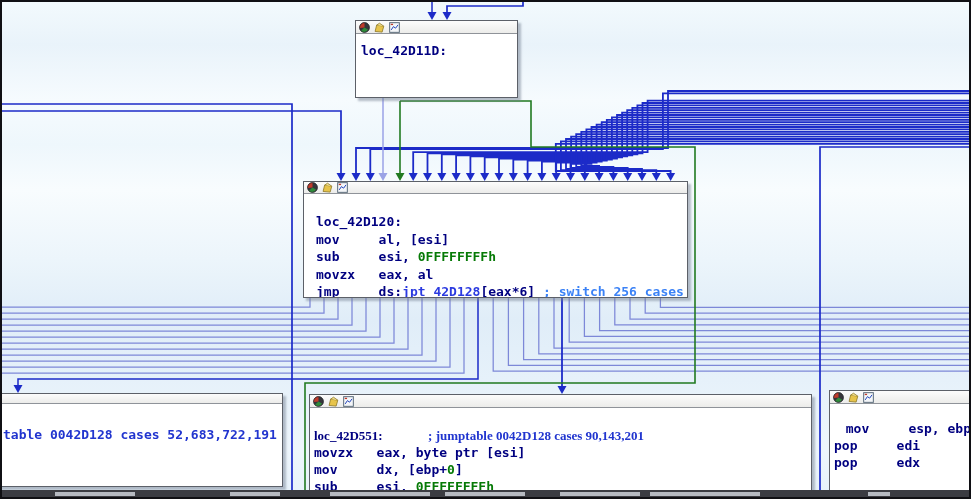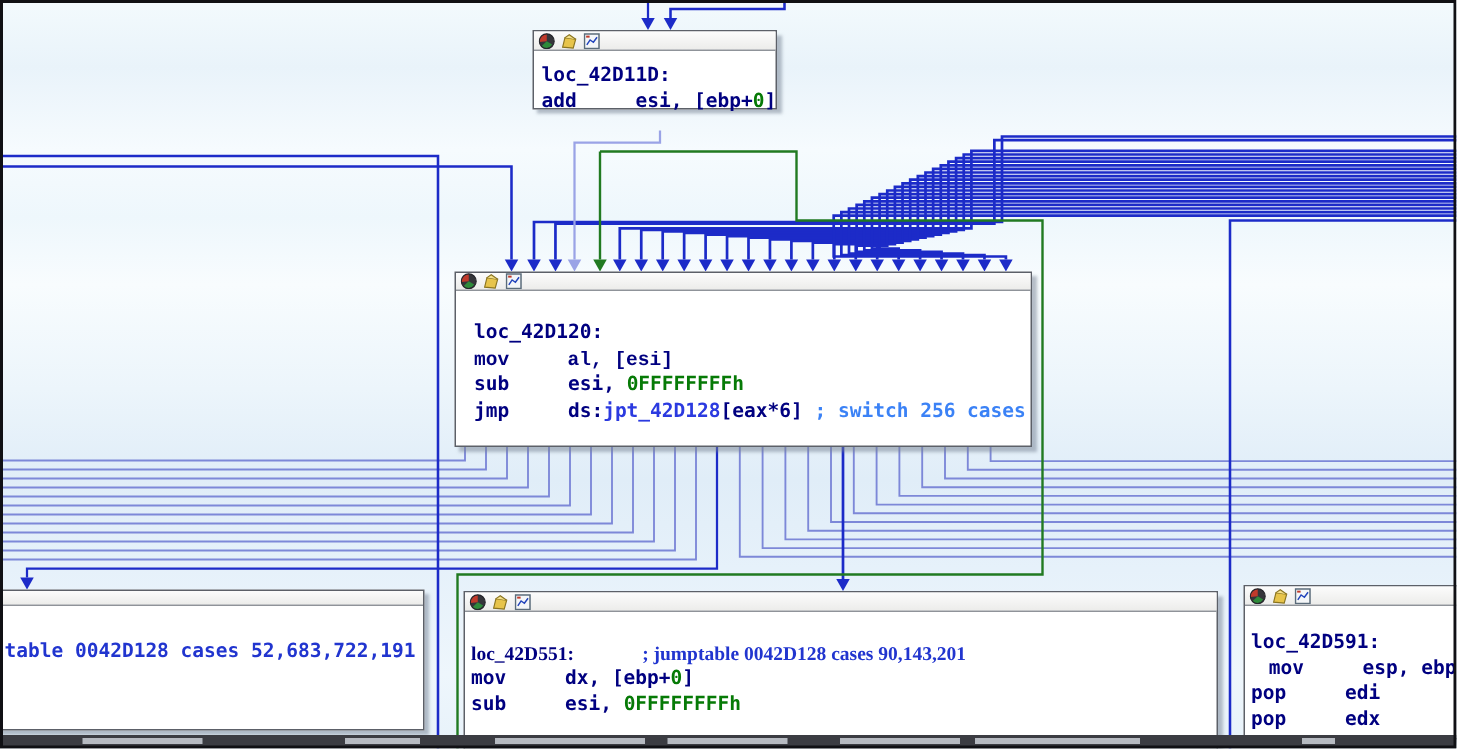--- a/index.html
+++ b/index.html
@@ -121,41 +121,40 @@
     <polygon points="378.5,173 387.5,173 383,181" fill="#9aa3e6"></polygon>
     <path d="M400,101 H531 V147 H695 V383 H305 V499" stroke="#217a21" stroke-width="1.6" fill="none"></path>
     <path d="M400,101 V173" stroke="#217a21" stroke-width="1.6" fill="none"></path>
     <polygon points="395.5,173 404.5,173 400,181" fill="#217a21"></polygon>
     <path d="M432,0 V12" stroke="#1c2bc8" stroke-width="1.5" fill="none"></path>
     <polygon points="427.5,12 436.5,12 432,20" fill="#1c2bc8"></polygon>
     <path d="M523,0 V6 H447 V12" stroke="#1c2bc8" stroke-width="1.7" fill="none"></path>
     <polygon points="442.5,12 451.5,12 447,20" fill="#1c2bc8"></polygon>
   </svg>
 
-<div class="node" id="n1" style="left: 355px; top: 20px; width: 163px; height: 53px;">
+<div class="node" id="n1" style="left: 355px; top: 20px; width: 163px; height: 78px;">
     <div class="titlebar" style="height: 13px;">
       <span class="icon"><svg viewBox="0 0 10 10">
           <circle cx="5" cy="5" r="4.5" fill="#35353a"></circle>
           <path d="M5,5 L5,0.5 A4.5,4.5 0 0 0 0.6,5.4 Z" fill="#c03a2b"></path>
           <path d="M5,5 L1.6,8.2 A4.5,4.5 0 0 0 8.3,7 Z" fill="#2e8b3a"></path>
           <circle cx="5" cy="5" r="4.5" fill="none" stroke="#26262b" stroke-width="0.7"></circle>
         </svg></span>
       <span class="icon"><svg viewBox="0 0 10 10">
           <path d="M1,8.6 L2.4,2.8 L8.9,3.8 L7.4,9.2 Z" fill="#e7c44b" stroke="#8a7420" stroke-width="0.7"></path>
           <path d="M2.4,2.8 L5,1.1 L8.9,3.8" fill="#f4e08a" stroke="#8a7420" stroke-width="0.7"></path>
         </svg></span>
       <span class="icon"><svg viewBox="0 0 10 10">
           <rect x="0.6" y="0.6" width="8.8" height="8.8" fill="#f4f6f8" stroke="#5a6b7a" stroke-width="0.9"></rect>
           <path d="M2,7.2 L4,4.2 L6,5.6 L8.2,2.6" stroke="#2244bb" stroke-width="0.9" fill="none"></path>
           <rect x="1.6" y="1.6" width="2.1" height="1.2" fill="#c03a2b"></rect>
         </svg></span>
     </div>
     <div class="body" style="height: 52px; padding-top: 8px; padding-left: 5px;">
       <div class="asm-line" style="line-height: 17px;"><span style="color: rgb(0, 0, 128);">loc_42D11D:</span></div>
-      <div class="asm-line" style="line-height: 17px;"><span style="color: rgb(0, 0, 128);">add     esi, [ebp+</span><span style="color: rgb(6, 122, 6);">0</span><span style="color: rgb(0, 0, 128);">]</span></div>
     </div>
   </div>
 <div class="node" id="n2" style="left: 303px; top: 181px; width: 385px; height: 117px;">
     <div class="titlebar" style="height: 12px;">
       <span class="icon"><svg viewBox="0 0 10 10">
           <circle cx="5" cy="5" r="4.5" fill="#35353a"></circle>
           <path d="M5,5 L5,0.5 A4.5,4.5 0 0 0 0.6,5.4 Z" fill="#c03a2b"></path>
           <path d="M5,5 L1.6,8.2 A4.5,4.5 0 0 0 8.3,7 Z" fill="#2e8b3a"></path>
           <circle cx="5" cy="5" r="4.5" fill="none" stroke="#26262b" stroke-width="0.7"></circle>
         </svg></span>
@@ -164,22 +163,23 @@
           <path d="M2.4,2.8 L5,1.1 L8.9,3.8" fill="#f4e08a" stroke="#8a7420" stroke-width="0.7"></path>
         </svg></span>
       <span class="icon"><svg viewBox="0 0 10 10">
           <rect x="0.6" y="0.6" width="8.8" height="8.8" fill="#f4f6f8" stroke="#5a6b7a" stroke-width="0.9"></rect>
           <path d="M2,7.2 L4,4.2 L6,5.6 L8.2,2.6" stroke="#2244bb" stroke-width="0.9" fill="none"></path>
           <rect x="1.6" y="1.6" width="2.1" height="1.2" fill="#c03a2b"></rect>
         </svg></span>
     </div>
     <div class="body" style="height: 103px; padding-top: 19px; padding-left: 12px;">
       <div class="asm-line" style="line-height: 17.5px;"><span style="color: rgb(0, 0, 128);">loc_42D120:</span></div>
-      <div class="asm-line" style="line-height: 17.5px; font-family: Liberation Mono, monospace;"><span style="color: rgb(0, 0, 128);">mov     al, [esi]</span></div>
+      <div class="asm-line" style="line-height: 17.5px;"><span style="color: rgb(0, 0, 128);">mov     al, [esi]</span></div>
       <div class="asm-line" style="line-height: 17.5px;"><span style="color: rgb(0, 0, 128);">sub     esi, </span><span style="color: rgb(6, 122, 6);">0FFFFFFFFh</span></div>
+      <div class="asm-line" style="line-height: 17.5px;"><span style="color: rgb(0, 0, 128);">movzx   eax, al</span></div>
       <div class="asm-line" style="line-height: 17.5px;"><span style="color: rgb(0, 0, 128);">jmp     ds:</span><span style="color: rgb(43, 58, 224);">jpt_42D128</span><span style="color: rgb(0, 0, 128);">[eax*6]</span><span style="color: #3b82f6;"> ; switch 256 cases</span></div>
     </div>
   </div>
 <div class="node" id="n3" style="left: -49px; top: 393px; width: 332px; height: 94px;">
     <div class="titlebar" style="height: 10px;"></div>
     <div class="body" style="height: 82px; padding-top: 22px; padding-left: 51px;">
       <div class="asm-line" style="line-height: 17px;"><span style="color: rgb(33, 53, 207);">table 0042D128 cases 52,683,722,191</span></div>
     </div>
   </div>
 <div class="node" id="n4" style="left: 309px; top: 394px; width: 503px; height: 106px;">
@@ -195,20 +195,21 @@
           <path d="M2.4,2.8 L5,1.1 L8.9,3.8" fill="#f4e08a" stroke="#8a7420" stroke-width="0.7"></path>
         </svg></span>
       <span class="icon"><svg viewBox="0 0 10 10">
           <rect x="0.6" y="0.6" width="8.8" height="8.8" fill="#f4f6f8" stroke="#5a6b7a" stroke-width="0.9"></rect>
           <path d="M2,7.2 L4,4.2 L6,5.6 L8.2,2.6" stroke="#2244bb" stroke-width="0.9" fill="none"></path>
           <rect x="1.6" y="1.6" width="2.1" height="1.2" fill="#c03a2b"></rect>
         </svg></span>
     </div>
     <div class="body" style="height: 91px; padding-top: 19px; padding-left: 4px;">
       <div class="asm-line" style="line-height: 17px; font-family: Liberation Serif, serif;"><span style="color: rgb(0, 0, 128);">loc_42D551:</span><span style="color: rgb(0, 0, 128);">              </span><span style="color: rgb(33, 53, 207);">; jumptable 0042D128 cases 90,143,201</span></div>
+      <div class="asm-line" style="line-height: 17px;"><span style="color: rgb(0, 0, 128);">movzx   eax, byte ptr [esi]</span></div>
       <div class="asm-line" style="line-height: 17px;"><span style="color: rgb(0, 0, 128);">mov     dx, [ebp+</span><span style="color: rgb(6, 122, 6);">0</span><span style="color: rgb(0, 0, 128);">]</span></div>
       <div class="asm-line" style="line-height: 17px;"><span style="color: rgb(0, 0, 128);">sub     esi, </span><span style="color: rgb(6, 122, 6);">0FFFFFFFFh</span></div>
     </div>
   </div>
 <div class="node" id="n5" style="left: 829px; top: 390px; width: 143px; height: 103px;">
     <div class="titlebar" style="height: 13px;">
       <span class="icon"><svg viewBox="0 0 10 10">
           <circle cx="5" cy="5" r="4.5" fill="#35353a"></circle>
           <path d="M5,5 L5,0.5 A4.5,4.5 0 0 0 0.6,5.4 Z" fill="#c03a2b"></path>
           <path d="M5,5 L1.6,8.2 A4.5,4.5 0 0 0 8.3,7 Z" fill="#2e8b3a"></path>
@@ -218,21 +219,20 @@
           <path d="M1,8.6 L2.4,2.8 L8.9,3.8 L7.4,9.2 Z" fill="#e7c44b" stroke="#8a7420" stroke-width="0.7"></path>
           <path d="M2.4,2.8 L5,1.1 L8.9,3.8" fill="#f4e08a" stroke="#8a7420" stroke-width="0.7"></path>
         </svg></span>
       <span class="icon"><svg viewBox="0 0 10 10">
           <rect x="0.6" y="0.6" width="8.8" height="8.8" fill="#f4f6f8" stroke="#5a6b7a" stroke-width="0.9"></rect>
           <path d="M2,7.2 L4,4.2 L6,5.6 L8.2,2.6" stroke="#2244bb" stroke-width="0.9" fill="none"></path>
           <rect x="1.6" y="1.6" width="2.1" height="1.2" fill="#c03a2b"></rect>
         </svg></span>
     </div>
     <div class="body" style="height: 88px; padding-top: 16px; padding-left: 4px;">
-      <div class="asm-line" style="line-height: 17px;"><span style="color: rgb(0, 0, 128);">loc_42D591:</span></div>
       <div class="asm-line" style="line-height: 17px; text-align: right;"><span style="color: rgb(0, 0, 128);">mov     esp, ebp</span></div>
       <div class="asm-line" style="line-height: 17px;"><span style="color: rgb(0, 0, 128);">pop     edi</span></div>
       <div class="asm-line" style="line-height: 17px;"><span style="color: rgb(0, 0, 128);">pop     edx</span></div>
     </div>
   </div>
 
 <div id="bottom-strip">
     <div class="strip-seg" style="left: 55px; width: 80px;"></div>
     <div class="strip-seg" style="left: 230px; width: 50px;"></div>
     <div class="strip-seg" style="left: 330px; width: 100px;"></div>

